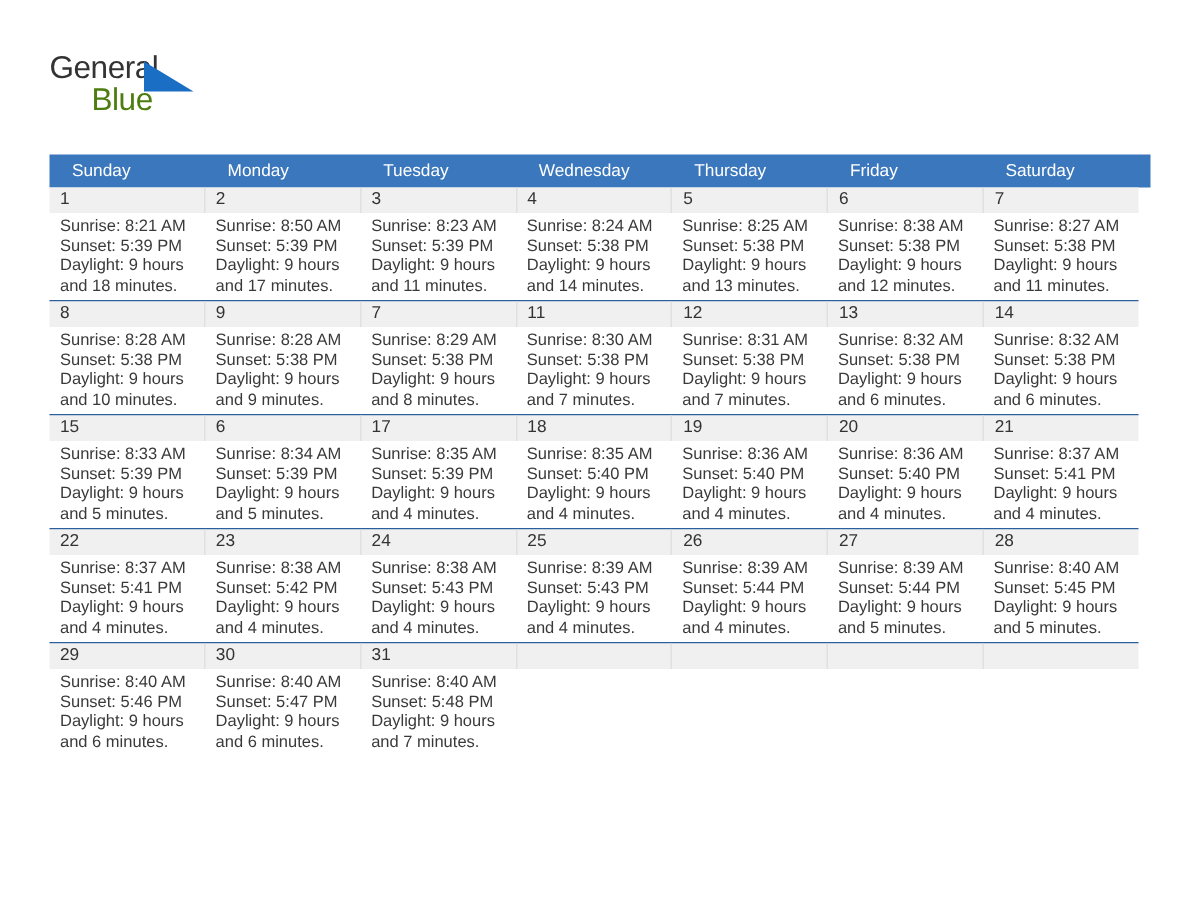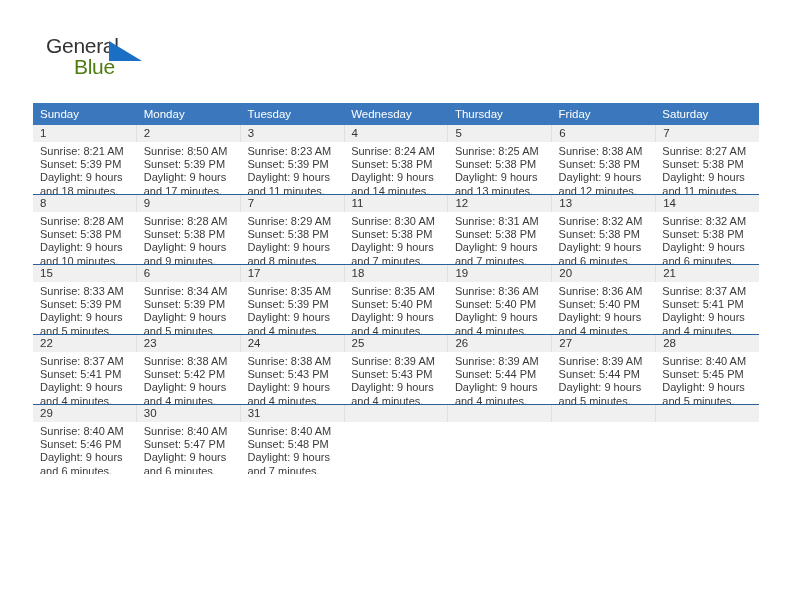--- a/index.html
+++ b/index.html
@@ -24,21 +24,21 @@
   
   .header {
     position: absolute;
     left: 0;
     top: 0;
     width: 792px;
     height: 100px;
   }
   .logo {
     position: absolute;
-    left: 46px;
+    left: 33px;
     top: 34px;
     width: 130px;
     height: 48px;
     text-align: center;
   }
   .logo-general {
     position: absolute;
     left: 0;
     top: 0;
     font-size: 21px;
@@ -89,20 +89,21 @@
     position: absolute;
     left: 33px;
     top: 103px;
     width: 726px;
   }
   .dow-row {
     display: flex;
     width: 726px;
     height: 22px;
     background: #3b77bc;
+    padding-left: 8px;
   }
   .dow-cell {
     flex: 1 1 0;
     color: #ffffff;
     font-size: 11.5px;
     line-height: 22px;
     padding-left: 7px;
     box-sizing: border-box;
     white-space: nowrap;
     overflow: hidden;
@@ -131,21 +132,21 @@
     border-left: 1px solid #e0e0e0;
     white-space: nowrap;
     overflow: hidden;
   }
   .daynum-cell:first-child {
     border-left: none;
   }
   .detail-row {
     display: flex;
     width: 726px;
-    height: 52px;
+    height: 58px;
     background: #ffffff;
   }
   .detail-cell {
     flex: 1 1 0;
     box-sizing: border-box;
     padding: 3px 4px 0 7px;
     overflow: hidden;
   }
   .detail-line {
     font-size: 11px;

